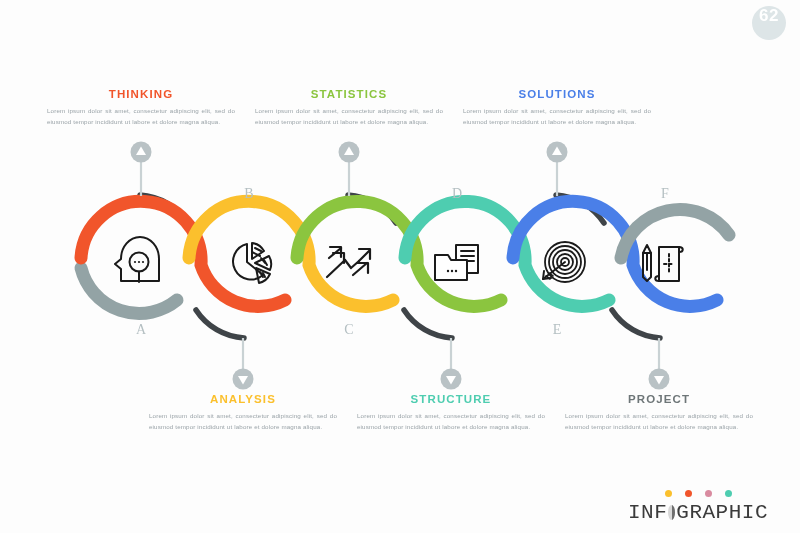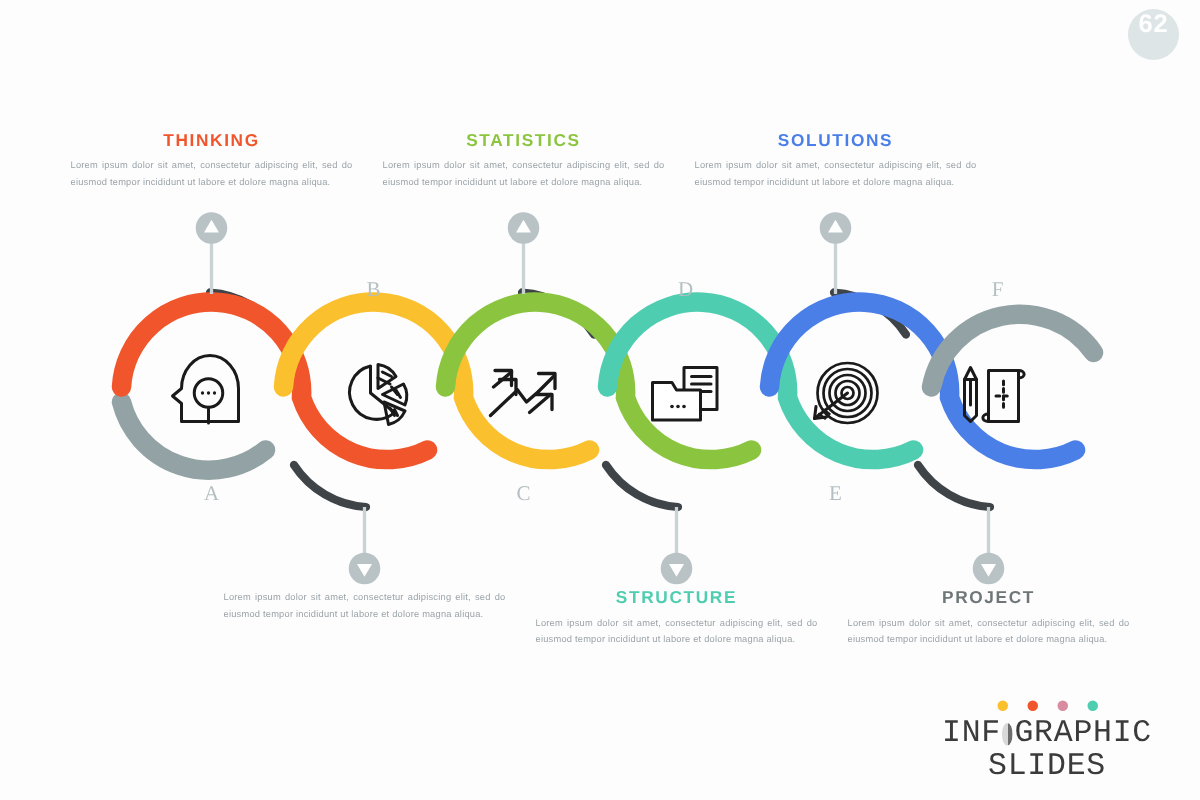--- a/index.html
+++ b/index.html
@@ -283,20 +283,21 @@
     <div class="tb-title" style="color:#F1552B">THINKING</div>
     <div class="tb-body">Lorem ipsum dolor sit amet, consectetur adipiscing elit, sed do eiusmod tempor incididunt ut labore et dolore magna aliqua.</div>
   </div>
 
   <div class="text-block" style="left:457px; top:88px;">
     <div class="tb-title" style="color:#4A7FE8">SOLUTIONS</div>
     <div class="tb-body">Lorem ipsum dolor sit amet, consectetur adipiscing elit, sed do eiusmod tempor incididunt ut labore et dolore magna aliqua.</div>
   </div>
 
   <div class="text-block" style="left:143px; top:393px;">
+    <div class="tb-title" style="color:#FBC02D">ANALYSIS</div>
     <div class="tb-body">Lorem ipsum dolor sit amet, consectetur adipiscing elit, sed do eiusmod tempor incididunt ut labore et dolore magna aliqua.</div>
   </div>
 
   <div class="text-block" style="left:351px; top:393px;">
     <div class="tb-title" style="color:#4ECDB0">STRUCTURE</div>
     <div class="tb-body">Lorem ipsum dolor sit amet, consectetur adipiscing elit, sed do eiusmod tempor incididunt ut labore et dolore magna aliqua.</div>
   </div>
 
   <div class="text-block" style="left:559px; top:393px;">
     <div class="tb-title" style="color:#6E7678">PROJECT</div>
@@ -308,16 +309,15 @@
       <span class="logo-dot" style="background:#FBC02D"></span>
       <span class="logo-dot" style="background:#F1552B"></span>
       <span class="logo-dot" style="background:#D98BA0"></span>
       <span class="logo-dot" style="background:#4ECDB0"></span>
     </div>
     <div class="logo-line1">
       <span>INF</span>
       <span class="logo-o"></span>
       <span>GRAPHIC</span>
     </div>
-    <div class="logo-line2">SLIDES</div>
   </div>
 
 </div>
 
 </body></html>

